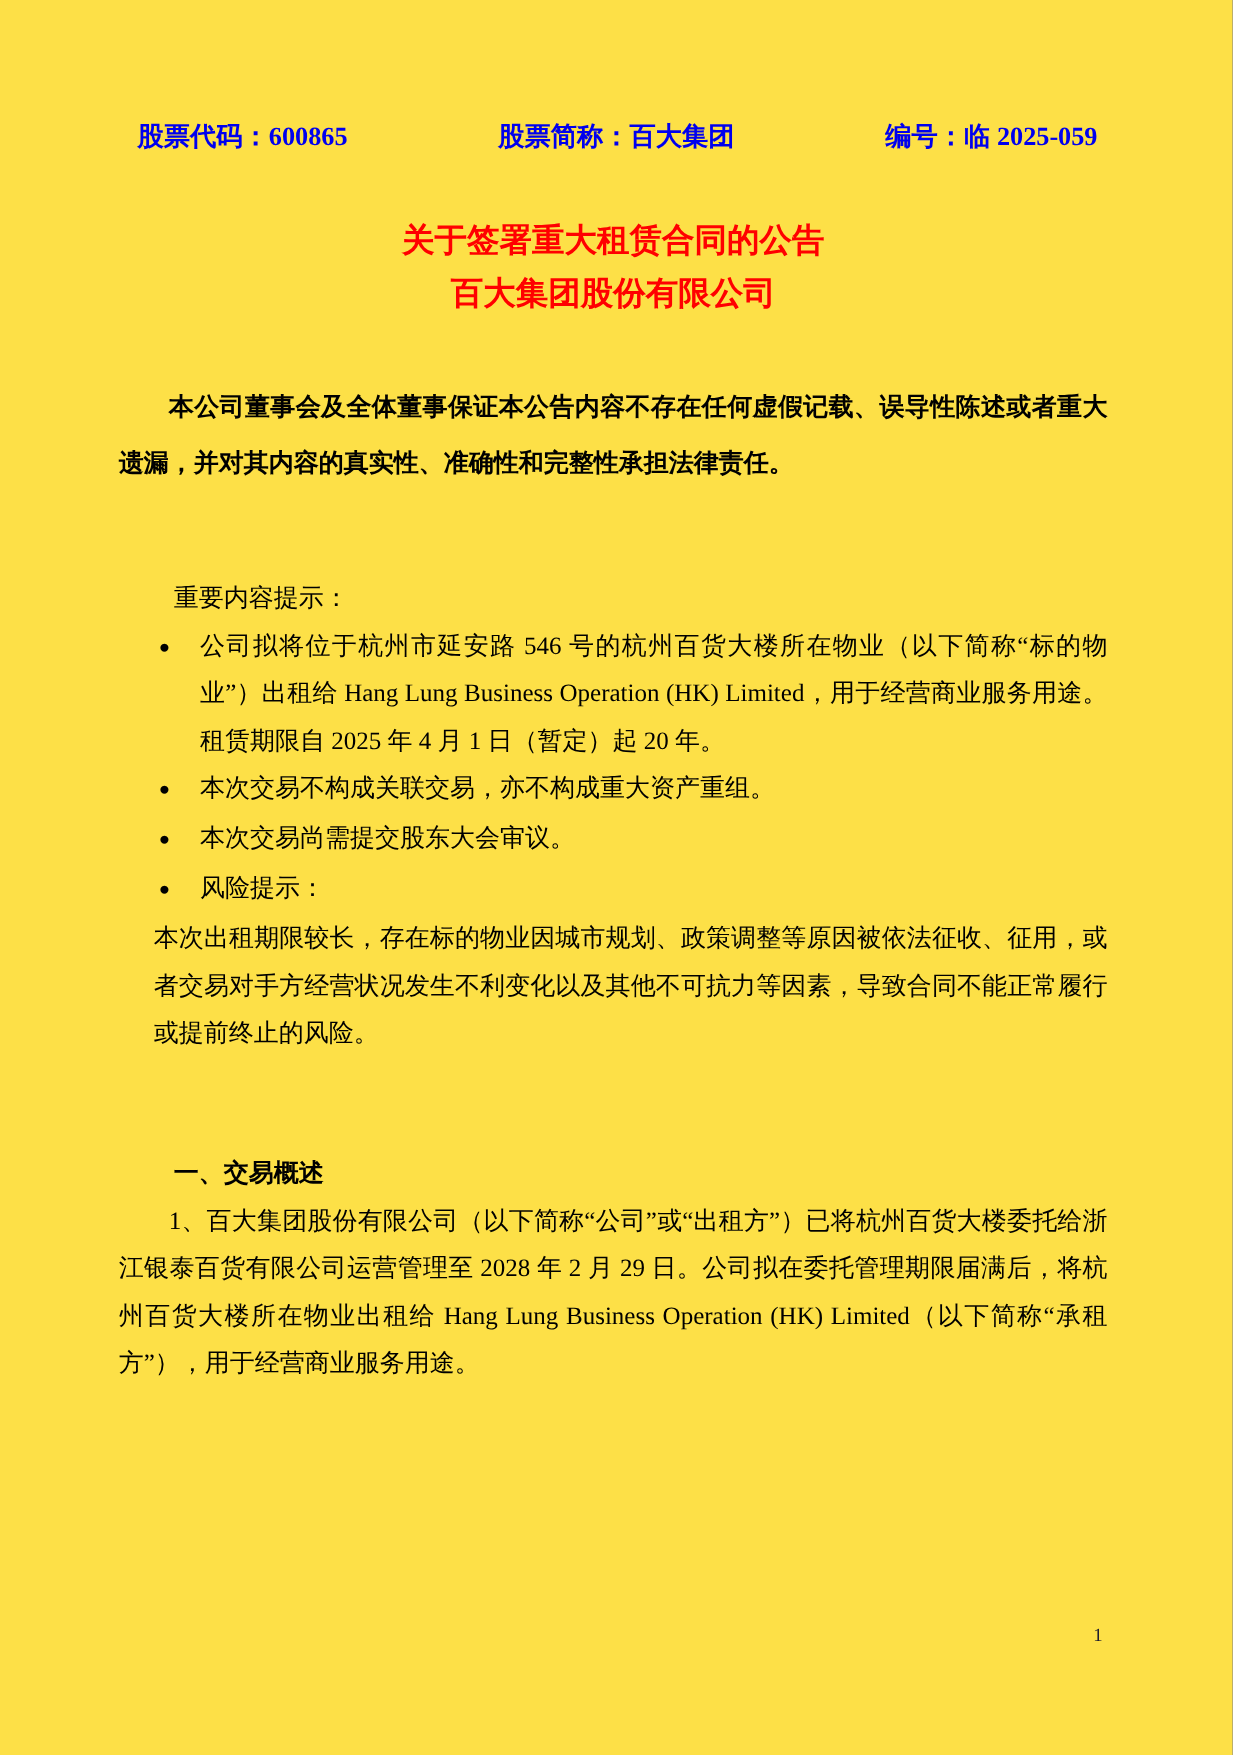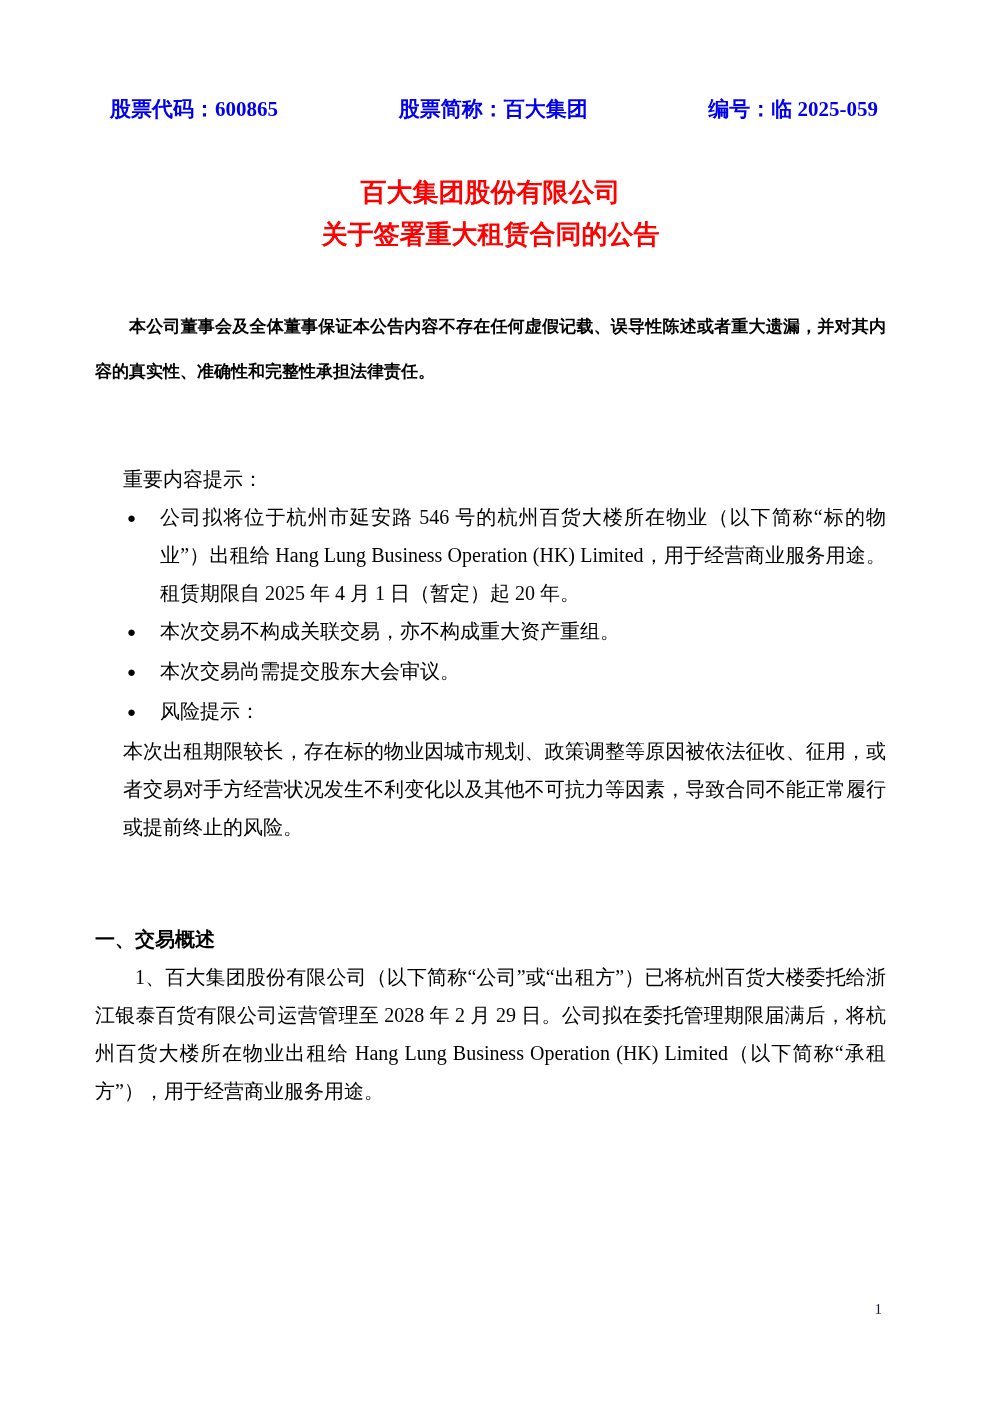--- a/index.html
+++ b/index.html
@@ -2,21 +2,21 @@
 <html lang="zh"><head>
 <meta charset="utf-8">
 <style>
   * { margin: 0; padding: 0; box-sizing: border-box; }
   html, body { background: #888; }
   .page {
     position: relative;
     width: 986px;
     height: 1404px;
     margin: 0 auto;
-    background: #ffffff;
+    background: #fde047;
     font-family: "Liberation Serif", "DejaVu Serif", serif;
     color: #000000;
     overflow: hidden;
   }
   .content {
     padding: 96px 100px 0 95px;
   }
   
   .header-row {
     display: flex;
@@ -34,30 +34,30 @@
     margin-top: 50px;
     text-align: center;
     color: #ff0000;
     font-size: 26px;
     font-weight: bold;
     line-height: 42px;
   }
   
   .disclaimer {
     margin-top: 48px;
-    font-size: 17px;
+    font-size: 20px;
     font-weight: bold;
     line-height: 45px;
     text-align: justify;
     text-indent: 2em;
   }
   
   .hint-heading {
     margin-top: 66px;
-    margin-left: 28px;
+    margin-left: 44px;
     font-size: 20px;
     line-height: 38px;
   }
   
   .bullets { list-style: none; }
   .bullet-item {
     display: flex;
     font-size: 20px;
     line-height: 38px;
     text-align: justify;
@@ -72,20 +72,21 @@
   .bullet-text { flex: 1 1 auto; }
   .risk-detail {
     margin-left: 28px;
     font-size: 20px;
     line-height: 38px;
     text-align: justify;
   }
   
   .section-heading {
     margin-top: 74px;
+    margin-left: 44px;
     font-size: 20px;
     font-weight: bold;
     line-height: 38px;
   }
   .para {
     font-size: 20px;
     line-height: 38px;
     text-align: justify;
     text-indent: 2em;
   }
@@ -104,22 +105,22 @@
 <div class="page">
   <div class="content">
 
     <div class="header-row">
       <span>股票代码：600865</span>
       <span>股票简称：百大集团</span>
       <span>编号：临 2025-059</span>
     </div>
 
     <div class="doc-title">
+      <div>关于签署重大租赁合同的公告</div>
       <div>百大集团股份有限公司</div>
-      <div>关于签署重大租赁合同的公告</div>
     </div>
 
     <p class="disclaimer">本公司董事会及全体董事保证本公告内容不存在任何虚假记载、误导性陈述或者重大遗漏，并对其内容的真实性、准确性和完整性承担法律责任。</p>
 
     <p class="hint-heading">重要内容提示：</p>
 
     <ul class="bullets">
       <li class="bullet-item">
         <span class="bullet-dot">●</span>
         <span class="bullet-text">公司拟将位于杭州市延安路 546 号的杭州百货大楼所在物业（以下简称“标的物业”）出租给 Hang Lung Business Operation (HK) Limited，用于经营商业服务用途。租赁期限自 2025 年 4 月 1 日（暂定）起 20 年。</span>

